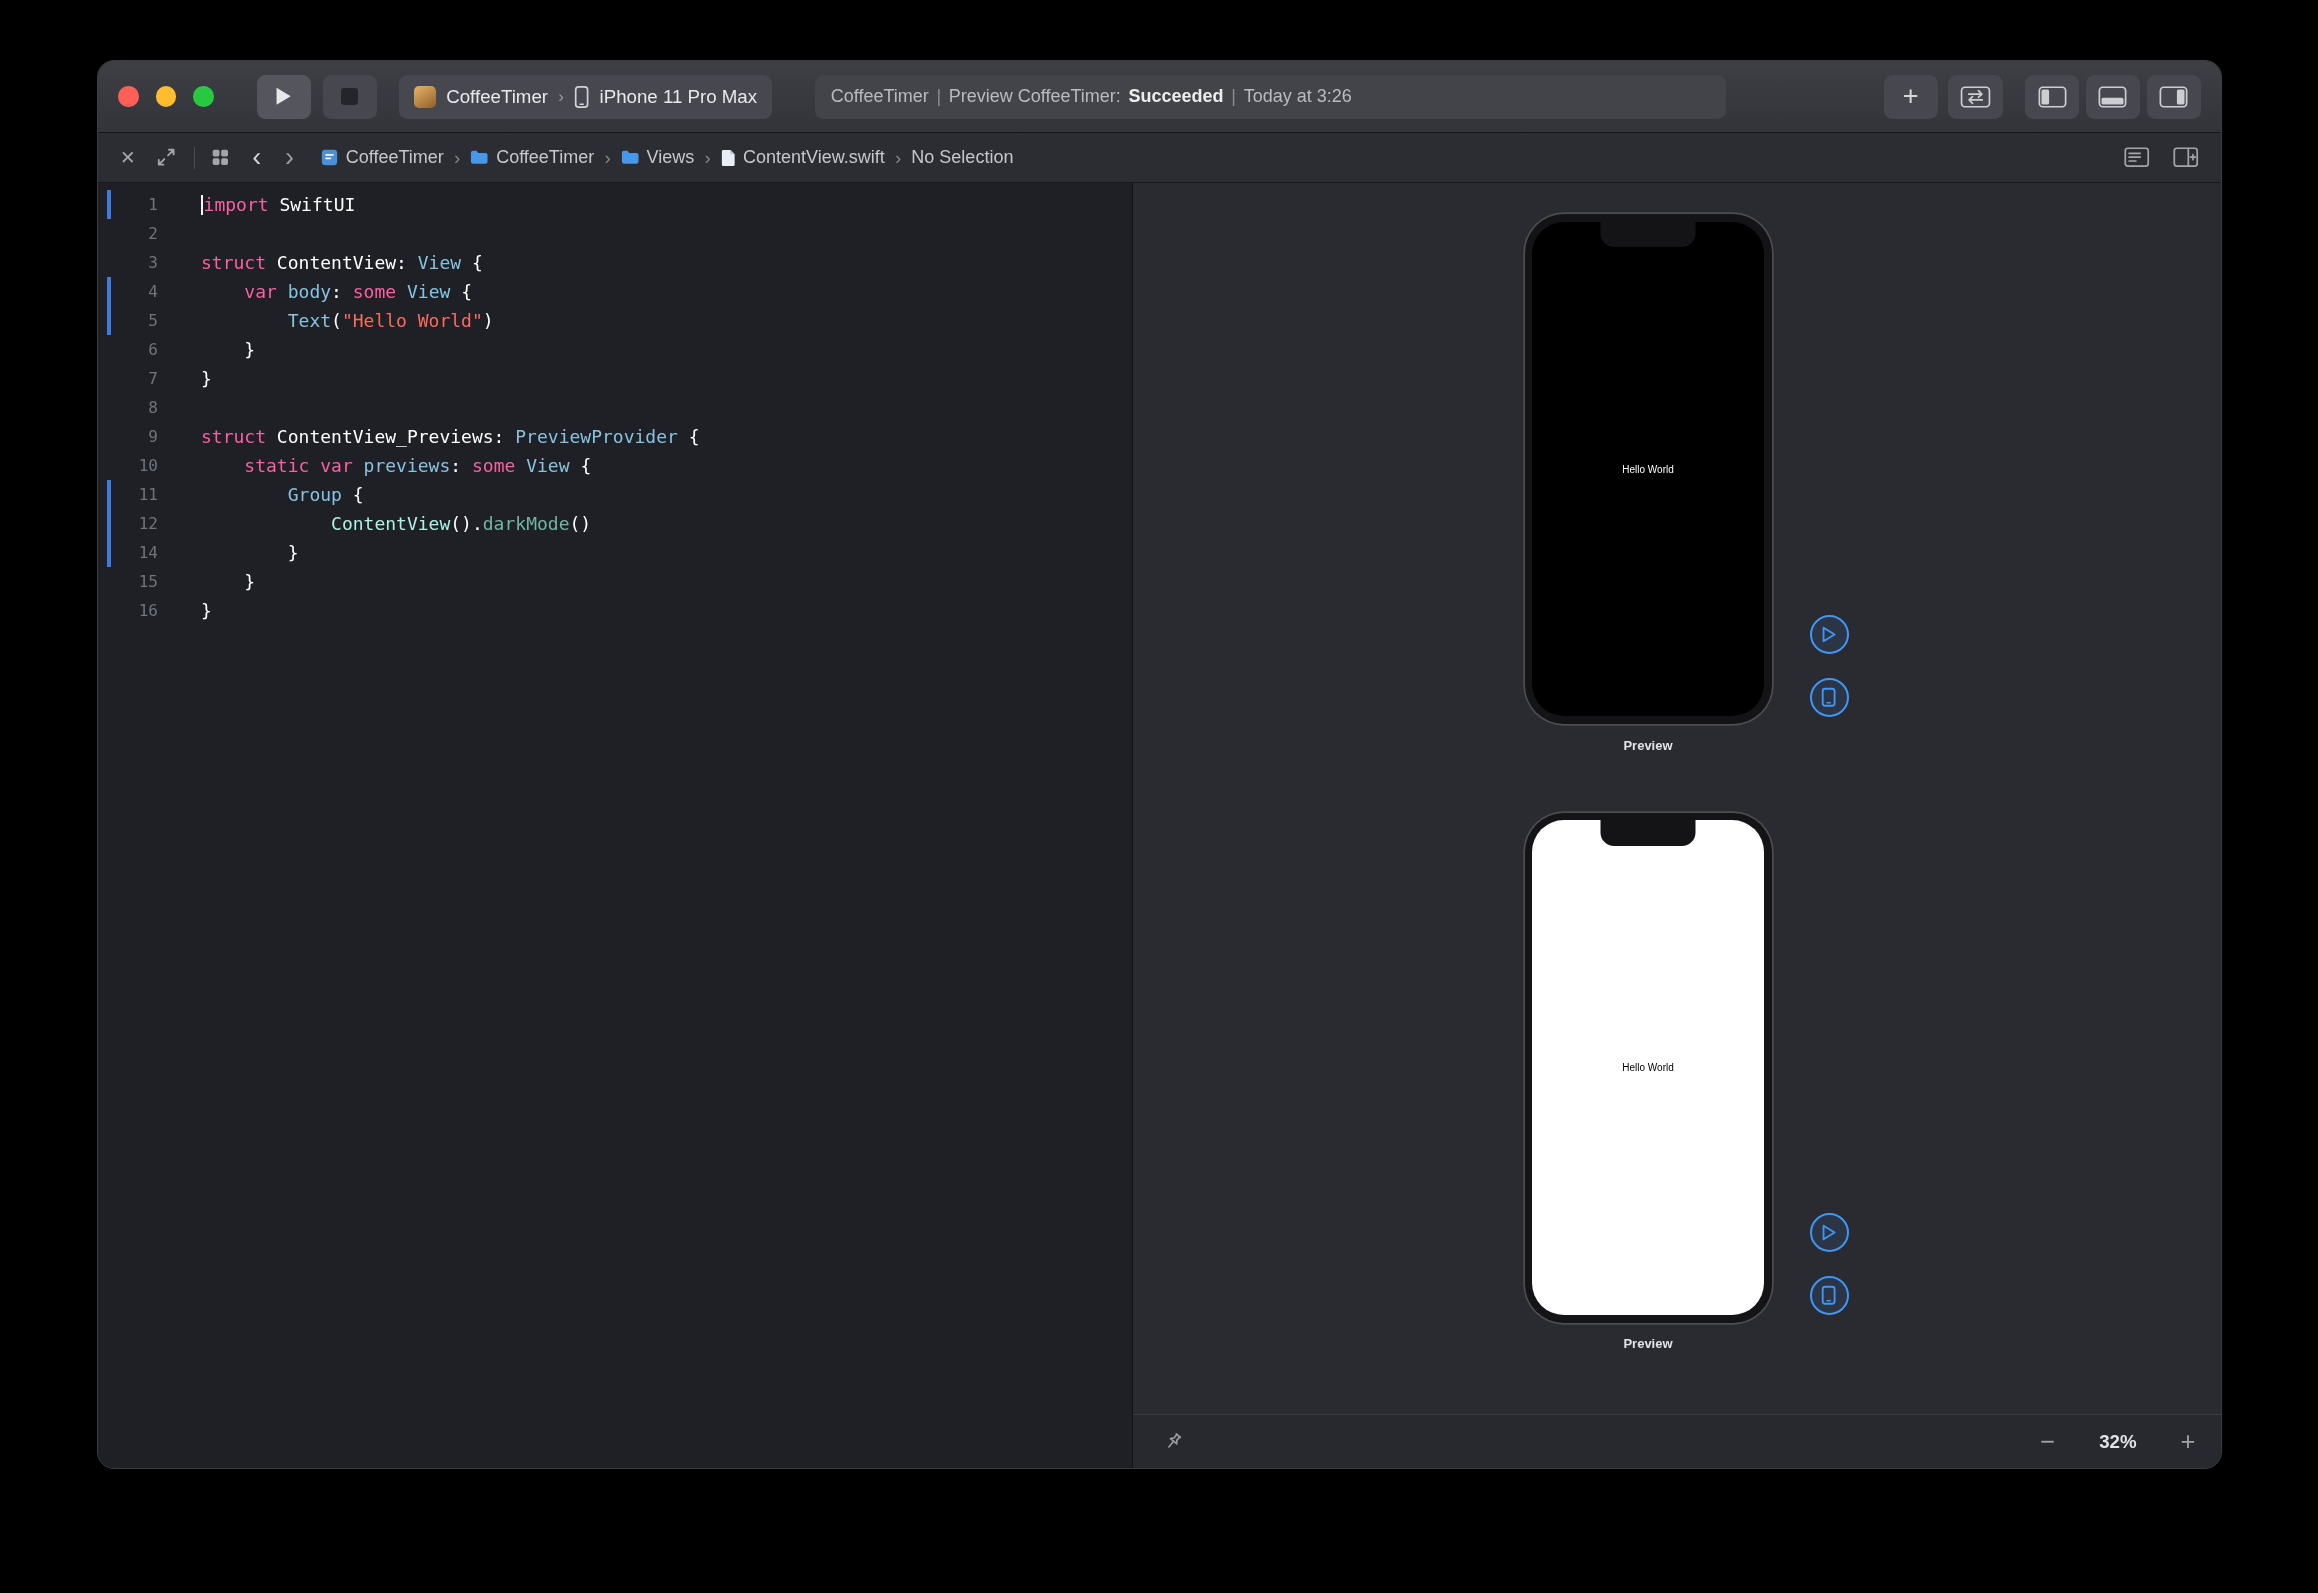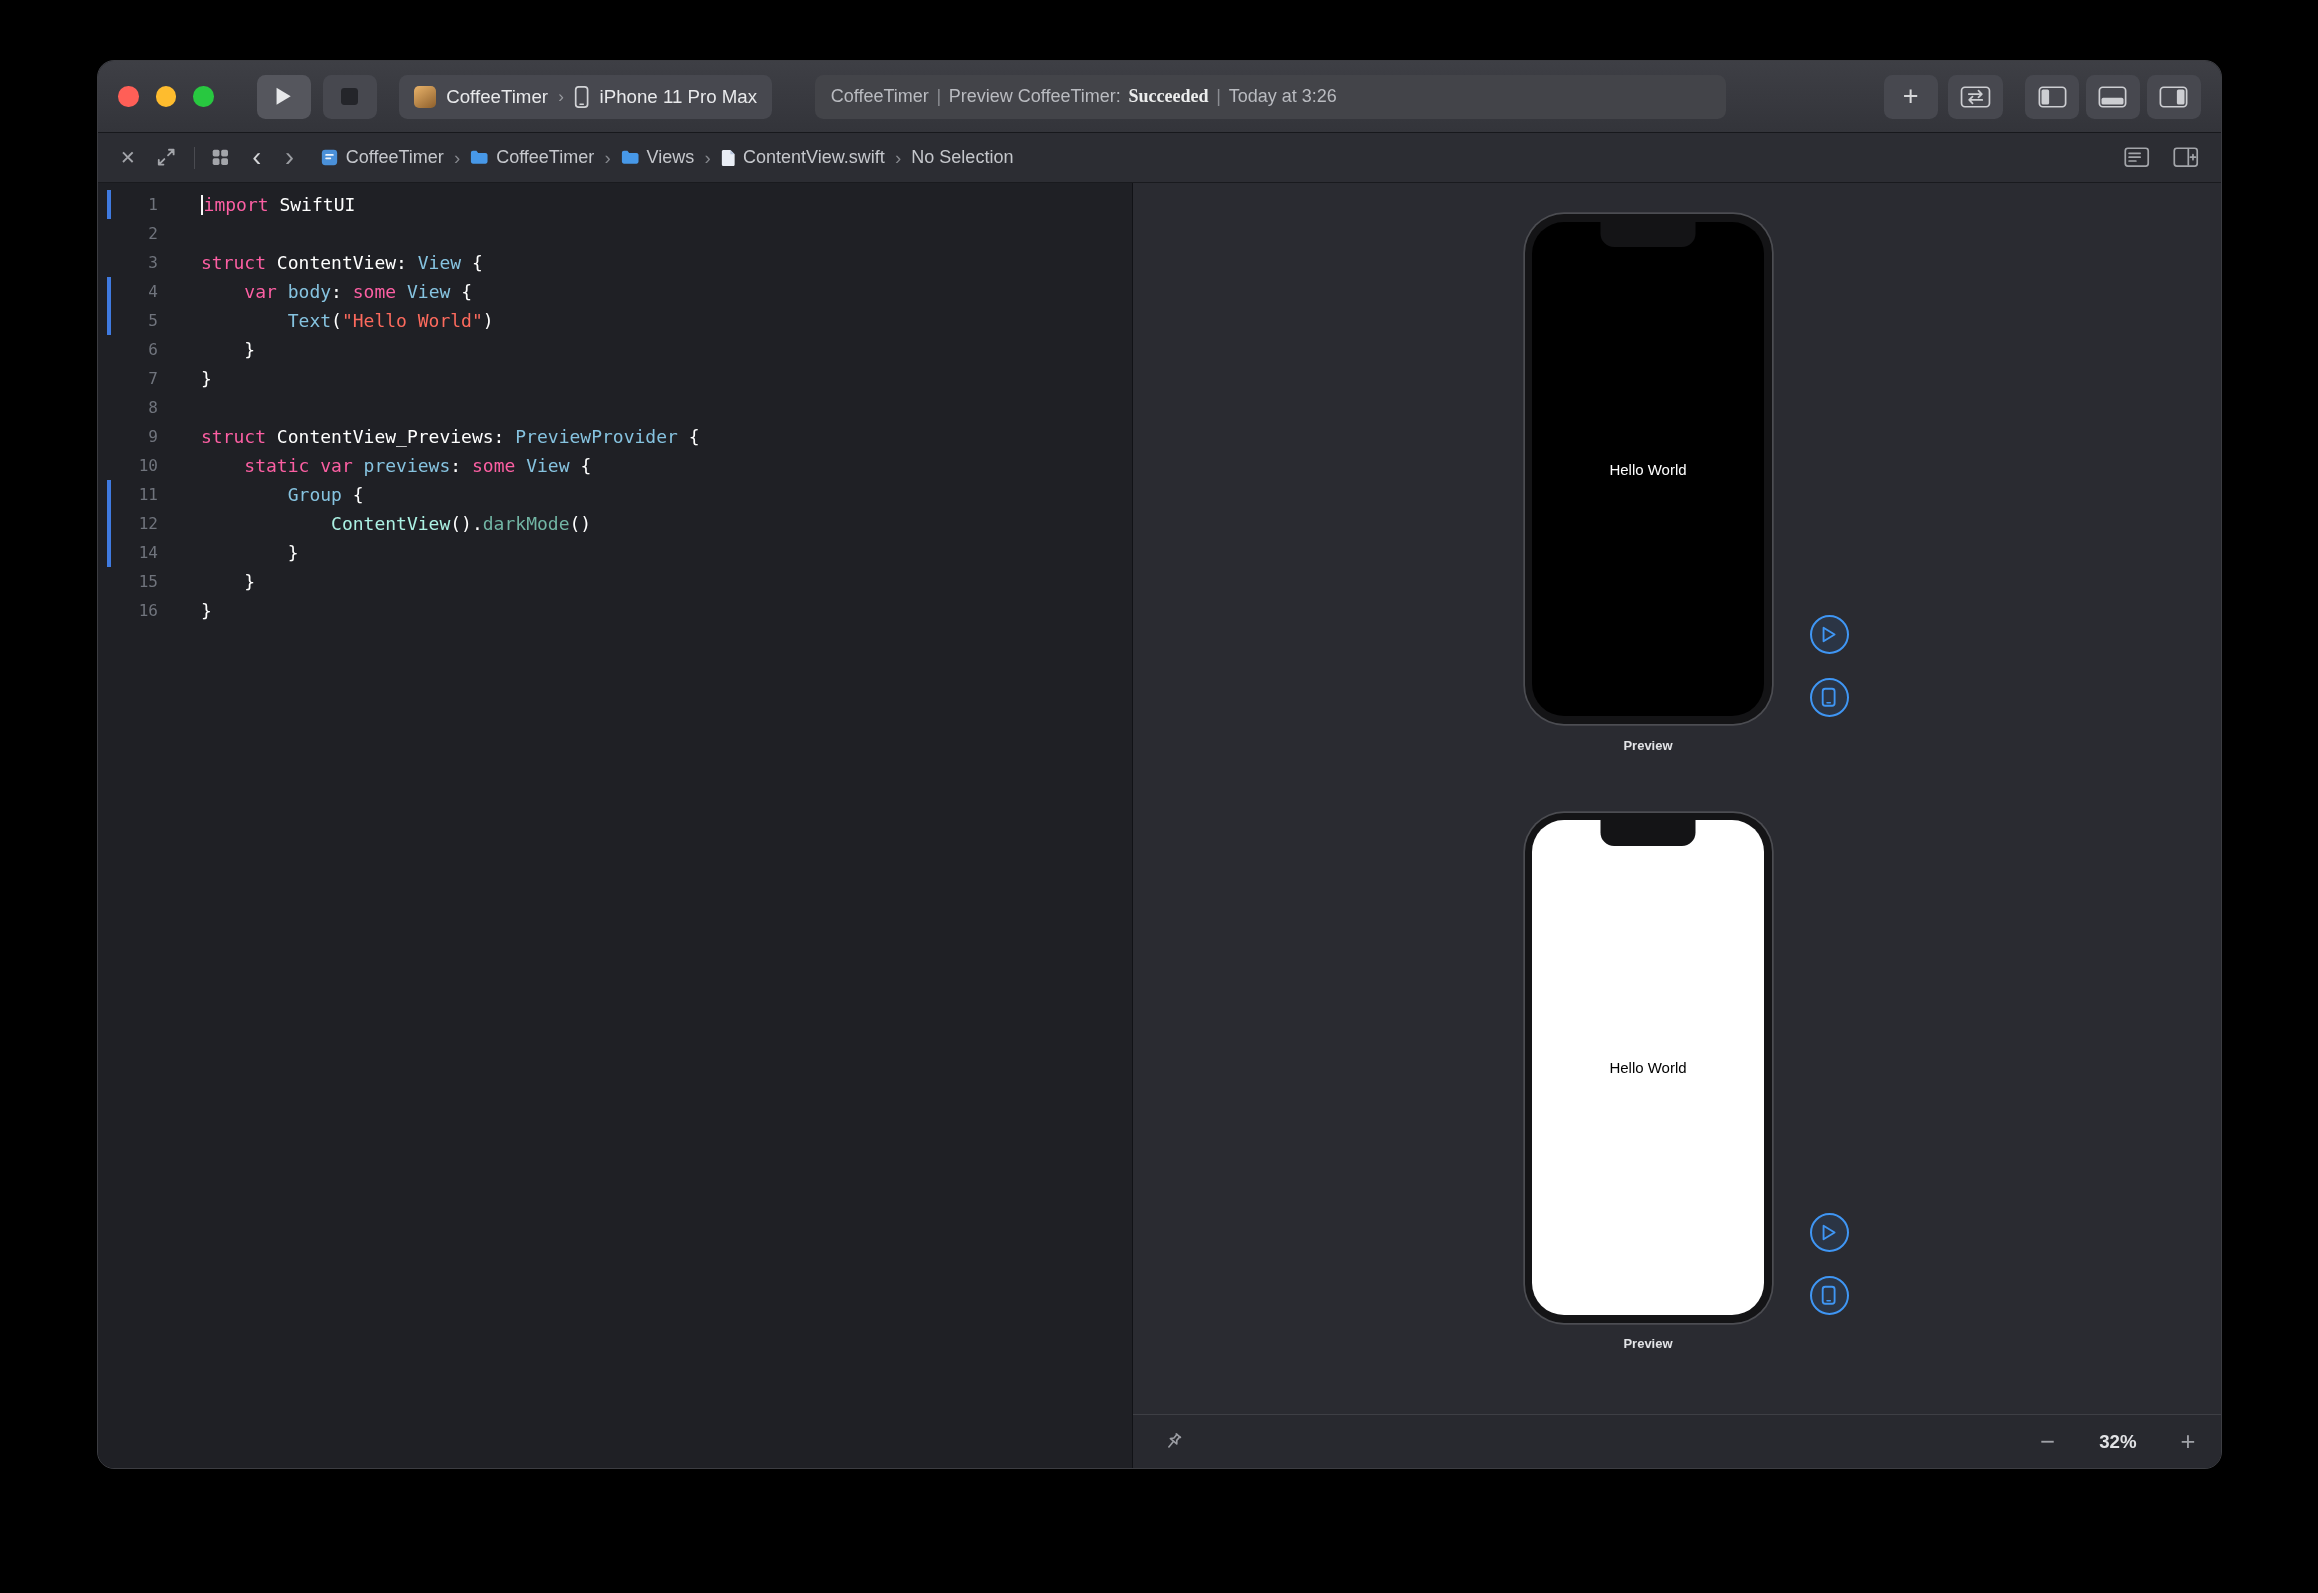--- a/index.html
+++ b/index.html
@@ -39,21 +39,21 @@
   .pill.scheme{margin-left:10.2px;}
   .scheme-appicon{
     width:22px;height:22px;border-radius:5.1px;display:inline-block;
     background:linear-gradient(145deg,#e9b36a,#8d5f2c);
   }
   .sep-chev{color:#9a9ca1;font-size:17px;}
   .pill.status{
     flex:1 1 auto;max-width:880px;margin:0 31px;background:#434449;
     color:#b9bbc0;font-size:18px;gap:7.7px;justify-content:flex-start;
   }
-  .pill.status .bold{color:#eceded;font-weight:700;font-family:Liberation Serif, serif;}
+  .pill.status .bold{color:#eceded;font-weight:700;}
   .pill.status .dim{color:#8b8d92;}
   .tb-right{margin-left:auto;display:flex;gap:10.2px;align-items:center;}
   .panel-group{display:flex;gap:6.8px;margin-left:12px;}
   .plus-glyph{color:#d7d8da;font-size:27px;line-height:1;font-weight:400;}
   
   .jumpbar{
     flex:0 0 49px;display:flex;align-items:center;gap:13.6px;
     background:#2c2d33;border-bottom:0.9px solid #191a1e;
     padding:0 18.7px;color:#c5c7cc;font-size:18px;
   }
@@ -93,21 +93,21 @@
   .phone{
     position:relative;width:247px;height:510px;background:#141416;border-radius:39px;
     padding:7.7px;box-sizing:border-box;box-shadow:0 0 0 1.7px rgba(255,255,255,0.16);
   }
   .phone-screen{
     position:relative;width:100%;height:100%;border-radius:32px;overflow:hidden;
     display:flex;align-items:center;justify-content:center;
   }
   .phone-screen.dark{background:#000;color:#fff;}
   .phone-screen.light{background:#fff;color:#000;}
-  .screen-text{font-size:15px;}
+  .screen-text{font-size:10px;}
   .notch{
     position:absolute;top:7.7px;left:50%;transform:translateX(-50%);
     width:95px;height:25.5px;background:#141416;border-radius:0 0 13.6px 13.6px;z-index:2;
   }
   .preview-label{margin-top:13.6px;text-align:center;color:#e3e4e7;font-size:13px;font-weight:600;}
   .preview-buttons{position:absolute;right:-77px;bottom:36px;display:flex;flex-direction:column;gap:24px;}
   .pv-btn{
     width:39px;height:39px;border-radius:50%;border:2.1px solid #3f96f4;
     background:rgba(63,150,244,0.10);display:flex;align-items:center;justify-content:center;
     cursor:default;padding:0;

